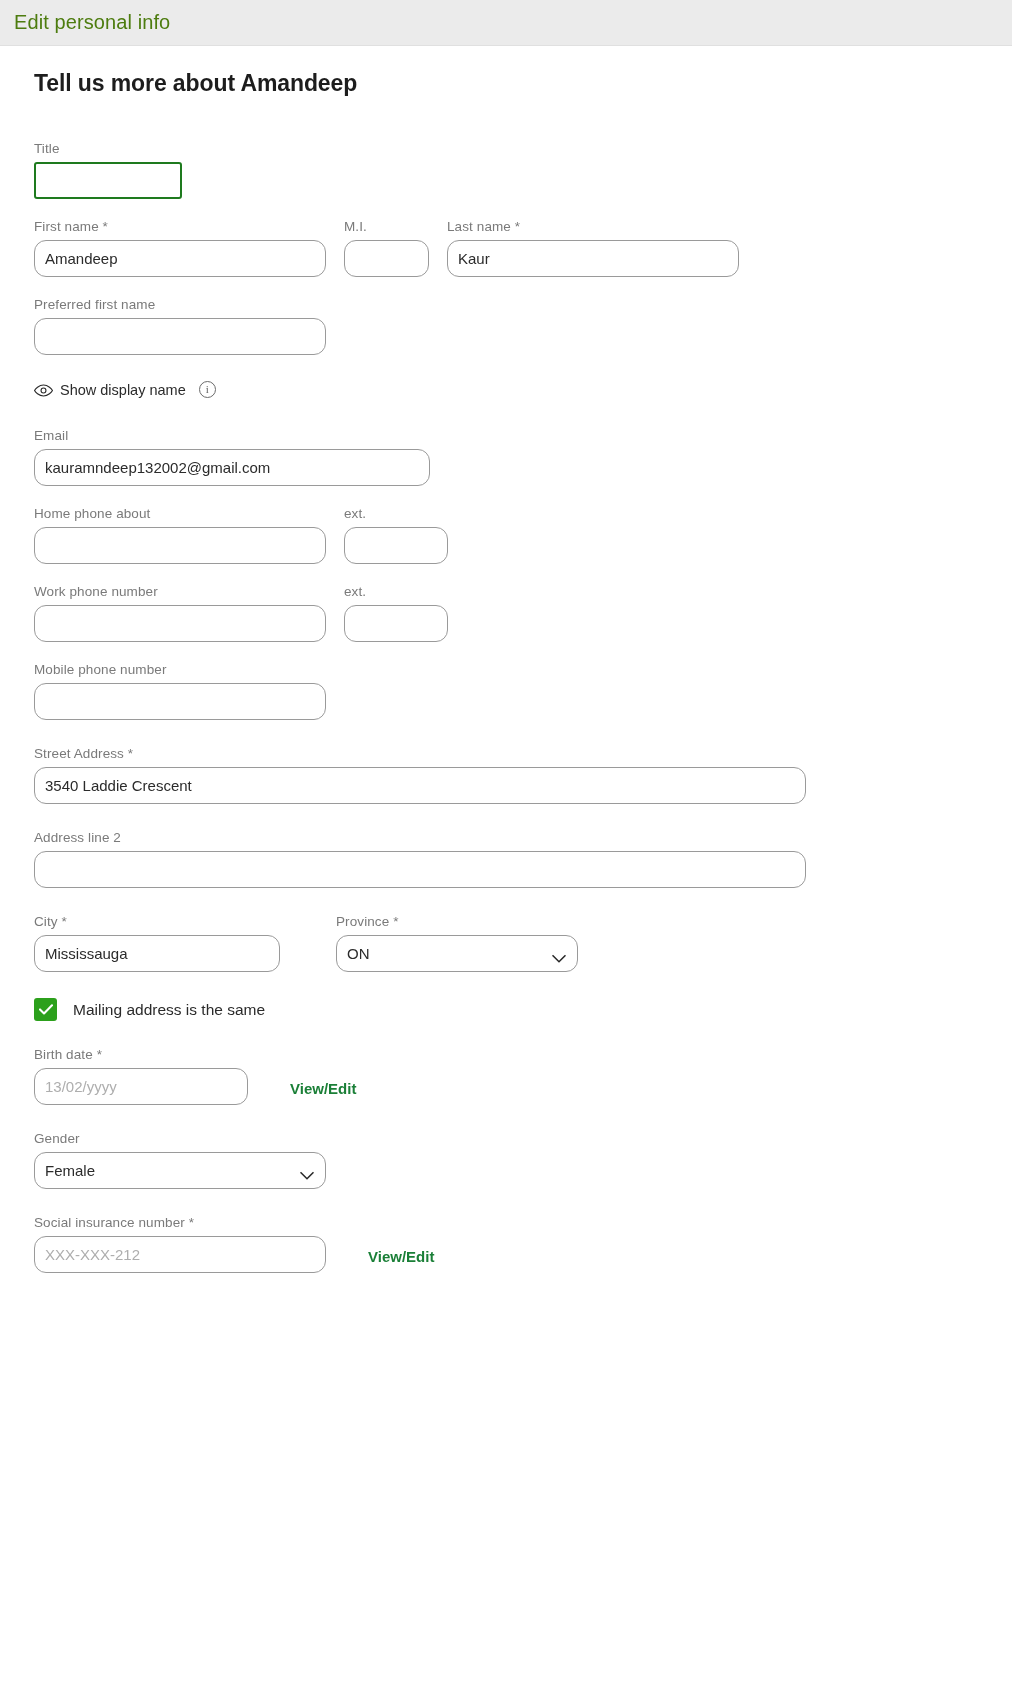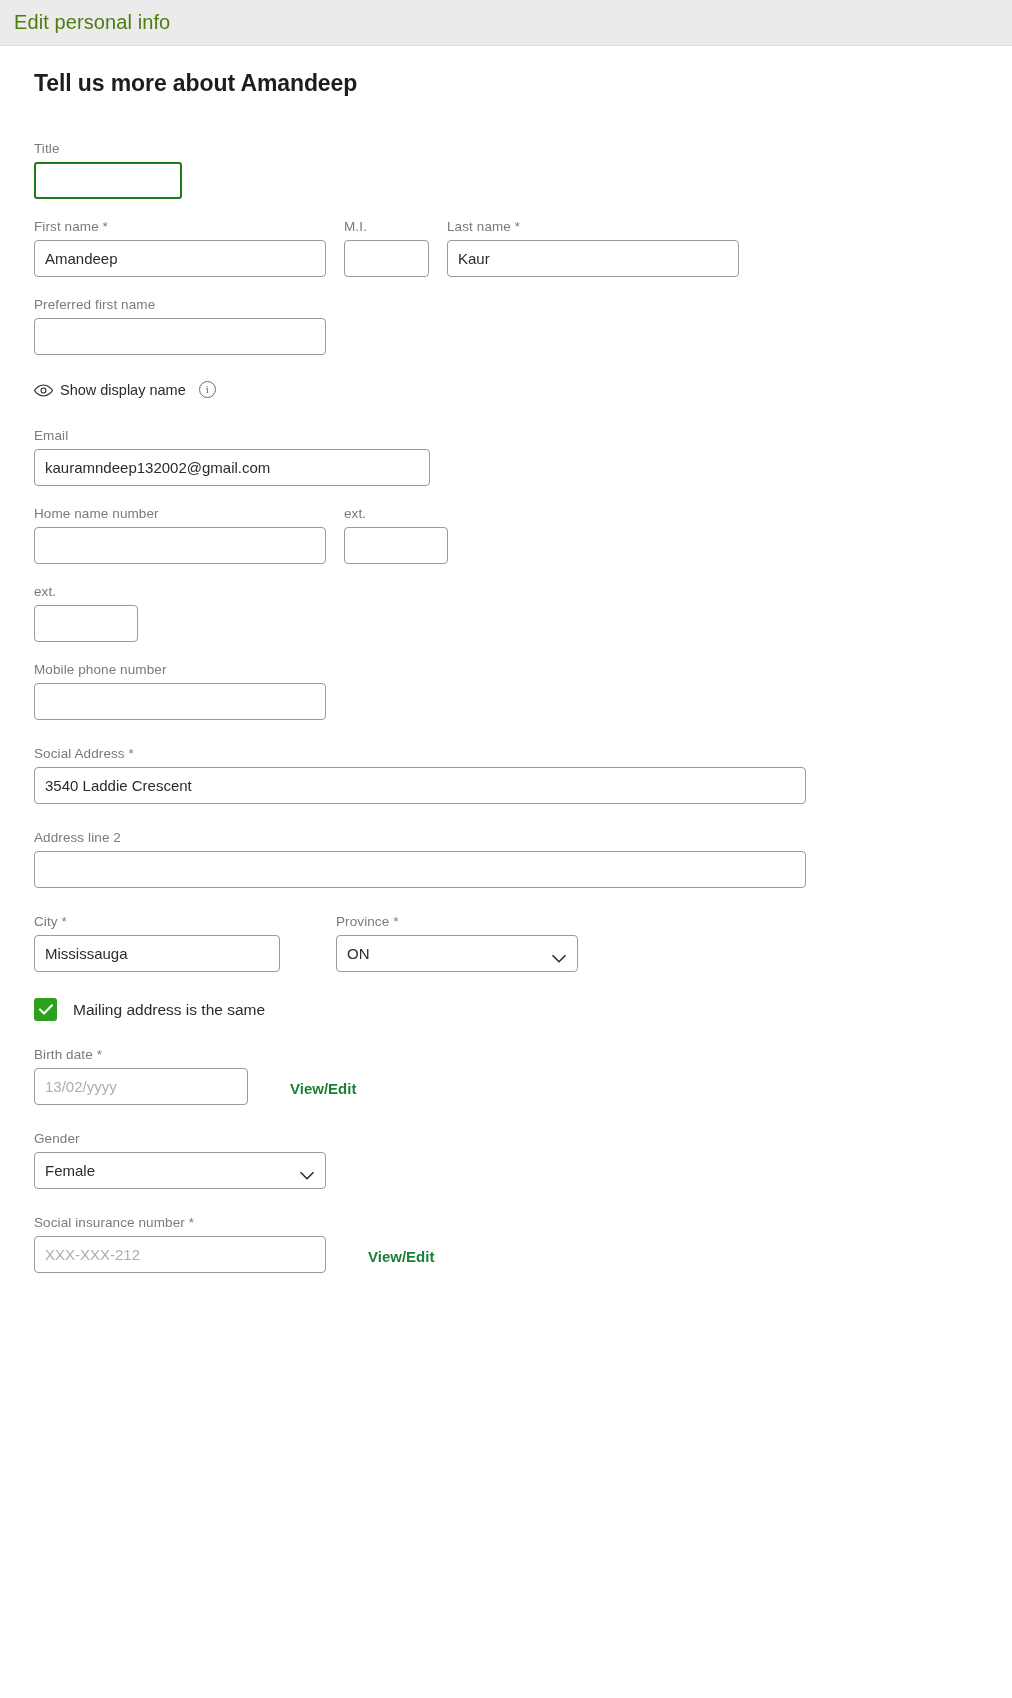--- a/index.html
+++ b/index.html
@@ -56,21 +56,21 @@
     font-size: 13.5px;
     color: #7a7a7a;
     margin-bottom: 6px;
     font-weight: 400;
     letter-spacing: 0.1px;
   }
 
   input.finput, .fselect {
     height: 37px;
     border: 1px solid #9a9a9a;
-    border-radius: 4px;
+    border-radius: 12px;
     background: #fff;
     font-size: 15px;
     color: #2b2b2b;
     padding: 0 10px;
     font-family: "Liberation Sans", sans-serif;
     outline: none;
   }
   input.finput::placeholder { color: #aeaeae; }
 
   input.focused {
@@ -229,46 +229,50 @@
 
   <div class="row">
     <div class="field">
       <label class="flabel">Email</label>
       <input class="finput w-email" type="text" value="kauramndeep132002@gmail.com" style="">
     </div>
   </div>
 
   <div class="row">
     <div class="field">
-      <label class="flabel">Home name number</label>
+      <label class="flabel">Home phone about</label>
       <input class="finput w-phone" type="text" value="" style="">
     </div>
     <div class="field">
       <label class="flabel">ext.</label>
       <input class="finput w-ext" type="text" value="" style="">
     </div>
   </div>
 
   <div class="row">
     <div class="field">
+      <label class="flabel">Work phone number</label>
+      <input class="finput w-phone" type="text" value="" style="">
+    </div>
+    <div class="field">
       <label class="flabel">ext.</label>
       <input class="finput w-ext" type="text" value="" style="">
     </div>
   </div>
 
   <div class="row group-gap">
     <div class="field">
       <label class="flabel">Mobile phone number</label>
       <input class="finput w-phone" type="text" value="" style="">
     </div>
   </div>
 
   <div class="row group-gap">
     <div class="field">
-      <label class="flabel">Social Address *</label>
+      <label class="flabel">Street Address *</label>
       <input class="finput w-street" type="text" value="3540 Laddie Crescent" style="">
     </div>
   </div>
 
   <div class="row group-gap">
     <div class="field">
       <label class="flabel">Address line 2</label>
       <input class="finput w-street" type="text" value="" style="">
     </div>
   </div>

